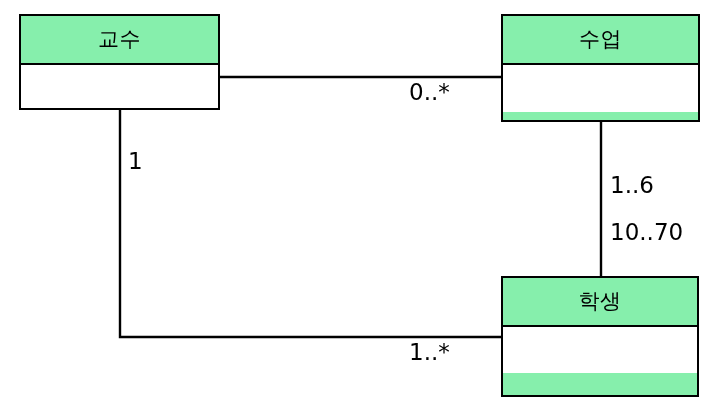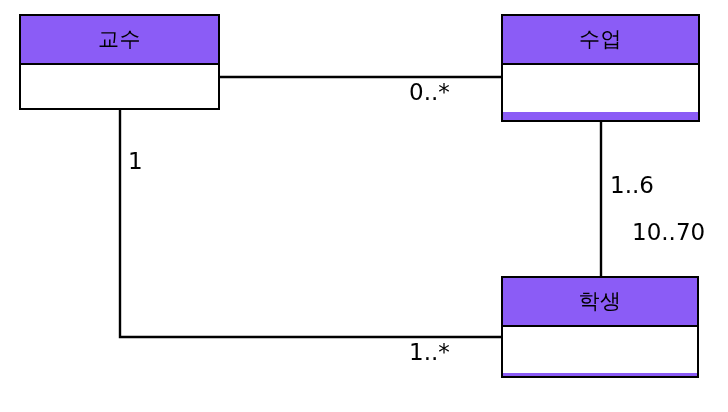--- a/index.html
+++ b/index.html
@@ -23,21 +23,21 @@
     top: 0;
     left: 0;
     width: 728px;
     height: 412px;
     display: block;
   }
   .class-box {
     position: absolute;
     box-sizing: border-box;
     border: 2px solid #000000;
-    background: #8b5cf6;
+    background: #86efac;
   }
   .class-name-row {
     box-sizing: border-box;
     width: 100%;
     border-bottom: 2px solid #000000;
     display: flex;
     align-items: center;
     justify-content: center;
     font-size: 21px;
     color: #000000;
@@ -75,24 +75,24 @@
   <div class="class-box" id="class-professor" style="left: 19px; top: 14px; width: 201px; height: 96px;">
     <div class="class-name-row" style="height: 49px;">교수</div>
     <div class="class-attr-row" style="height: 43px;"></div>
   </div>
 
   <div class="class-box" id="class-course" style="left: 501px; top: 14px; width: 199px; height: 108px;">
     <div class="class-name-row" style="height: 49px;">수업</div>
     <div class="class-attr-row" style="height: 47px;"></div>
   </div>
 
-  <div class="class-box" id="class-student" style="left: 501px; top: 276px; width: 198px; height: 102px;">
+  <div class="class-box" id="class-student" style="left: 501px; top: 276px; width: 198px; height: 121px;">
     <div class="class-name-row" style="height: 49px;">학생</div>
     <div class="class-attr-row" style="height: 46px;"></div>
   </div>
 
   <div class="mult-label" id="mult-0-star" style="left: 409px; top: 81px;">0..*</div>
   <div class="mult-label" id="mult-1" style="left: 128px; top: 150px;">1</div>
   <div class="mult-label" id="mult-1-6" style="left: 610px; top: 150px; margin-top: 24px;">1..6</div>
-  <div class="mult-label" id="mult-10-70" style="left: 610px; top: 221px; margin-left: 22px;">10..70</div>
+  <div class="mult-label" id="mult-10-70" style="left: 610px; top: 221px;">10..70</div>
   <div class="mult-label" id="mult-1-star" style="left: 409px; top: 341px;">1..*</div>
 
 </div>
 
 </body></html>

